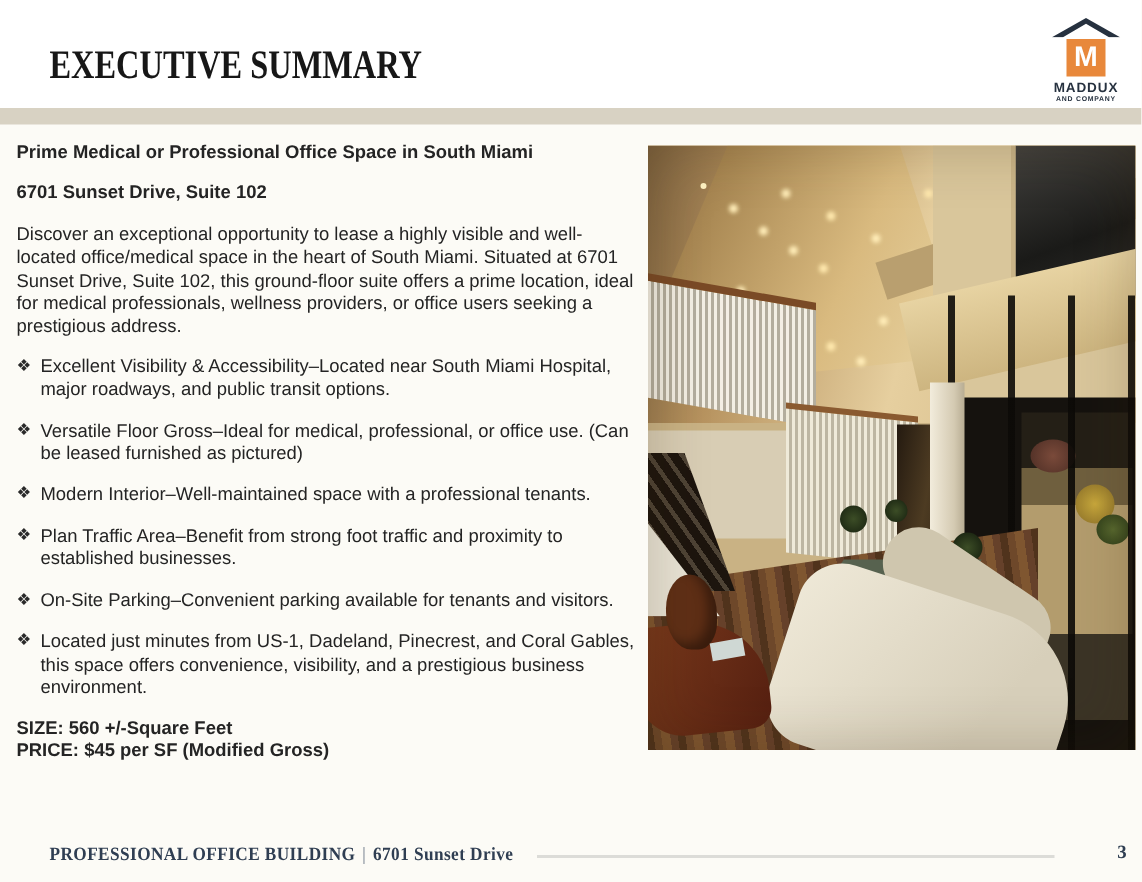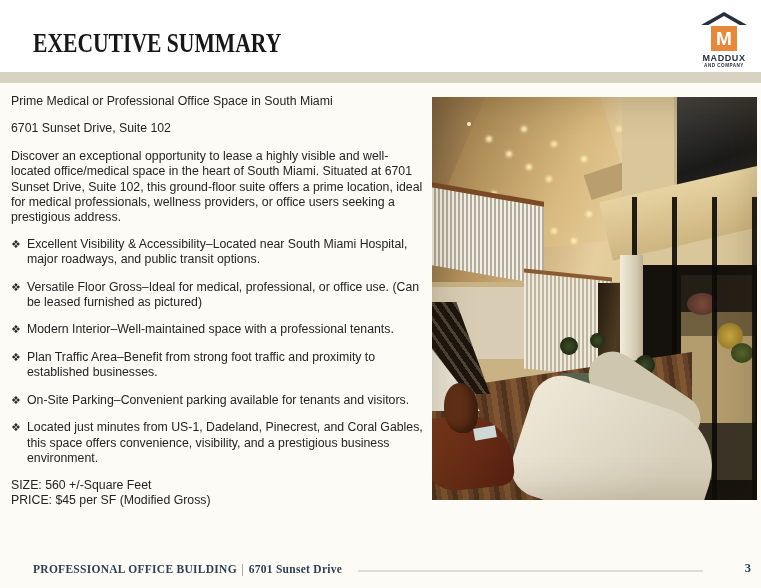--- a/index.html
+++ b/index.html
@@ -32,28 +32,28 @@
   .logo-name{font-size:9px;font-weight:800;color:#26313f;letter-spacing:0.6px;line-height:10px;}
   .logo-tagline{font-size:4.6px;font-weight:700;color:#26313f;letter-spacing:0.5px;line-height:6px;}
 
   
   .content{
     position:absolute;left:11px;top:94px;width:412px;
     color:#242424;font-size:12.3px;line-height:15.4px;
   }
   .content p{margin:0 0 11px 0;}
   .b{font-weight:400;}
-  .hblock{font-weight:400;margin-bottom:12px !important;}
+  .hblock{font-weight:700;margin-bottom:12px !important;}
   .bullets{list-style:none;margin:0;padding:0;}
   .bullets li{position:relative;padding-left:16px;margin:0 0 12px 0;}
   .bullet-glyph{position:absolute;left:0;top:0;font-size:11px;color:#2a2a2a;}
   .closing{margin-top:2px !important;}
   .deal{margin-bottom:0 !important;line-height:14.4px;}
   .deal-class{letter-spacing:0.3px;}
-  .deal-bold{font-weight:400;}
+  .deal-bold{font-weight:700;}
 
   
   .footer-text{
     position:absolute;left:33px;top:562px;
     font-family:"Liberation Serif", serif;font-weight:700;font-size:12.5px;
     color:#2f3e52;letter-spacing:0.3px;white-space:nowrap;
     transform:scaleX(0.92);transform-origin:left top;
   }
   .footer-sep{font-weight:400;color:#6b7687;padding:0 5px;}
   .footer-rule{position:absolute;left:358px;top:570px;width:345px;height:2px;background:#dcdcd8;}

